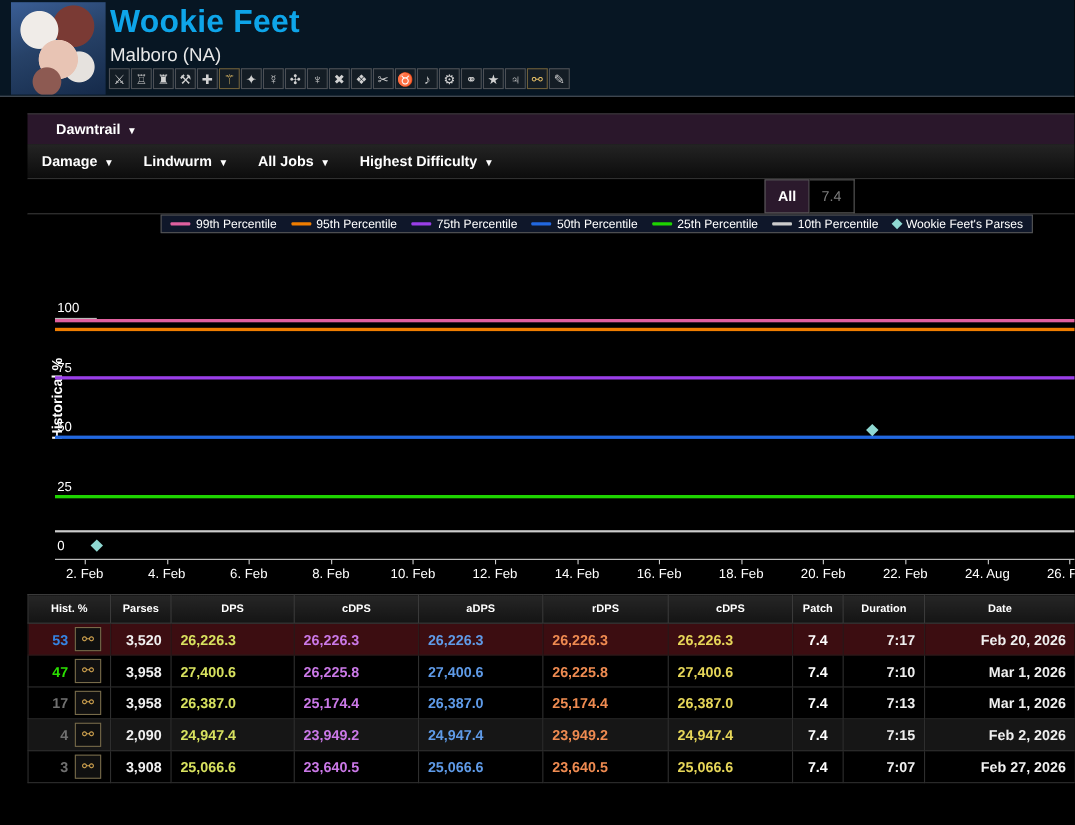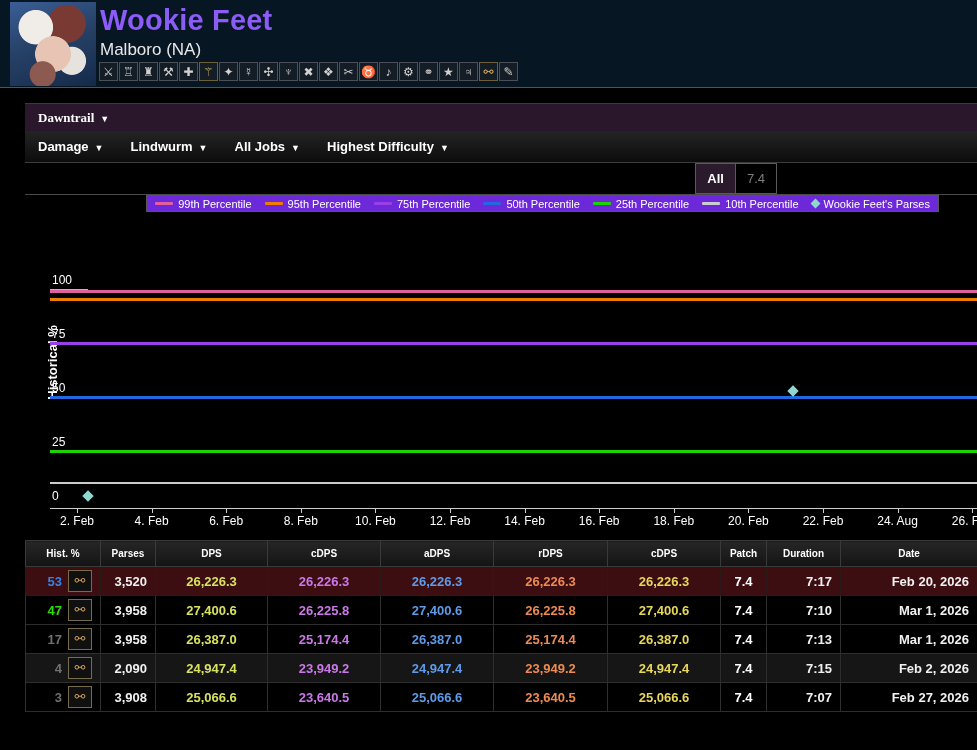--- a/index.html
+++ b/index.html
@@ -8,67 +8,67 @@
   .site-header{position:relative;width:977px;height:87px;background:#071623;border-bottom:1px solid #4e545c;}
   .avatar{position:absolute;left:10px;top:2px;width:86px;height:84px;
     background:
       radial-gradient(circle at 38% 86%, #8d5a52 0 14%, transparent 15%),
       radial-gradient(circle at 50% 62%, #e8c4b4 0 26%, transparent 27%),
       radial-gradient(circle at 30% 30%, #f0ece8 0 20%, transparent 21%),
       radial-gradient(circle at 66% 26%, #7a3a34 0 22%, transparent 23%),
       radial-gradient(circle at 72% 70%, #e6e2de 0 16%, transparent 17%),
       linear-gradient(160deg,#3a5e96 0%,#274268 45%,#152a4a 100%);}
   .head-text{position:absolute;left:100px;top:4px;}
-  .char-name{color:#8b5cf6;font-size:29px;font-weight:bold;line-height:1.15;letter-spacing:.2px;}
+  .char-name{color:#0ea5e9;font-size:29px;font-weight:bold;line-height:1.15;letter-spacing:.2px;}
   .char-server{color:#e8e8e8;font-size:17px;margin-top:3px;}
   .job-icons{position:absolute;left:99px;top:62px;display:flex;gap:1px;}
   .job-icon{width:19px;height:19px;border:1px solid #4c5056;background:rgba(22,30,38,.85);
     color:#d2d2d2;font-size:12px;line-height:19px;text-align:center;box-sizing:border-box;cursor:pointer;}
   .job-icon.gold{color:#e3bd66;border-color:#6e5f3a;}
   
   .container{margin:15px 0 0 25px;width:952px;position:relative;}
   .expansion-bar{height:27px;background:#2a172b;border-top:1px solid #3a3a3a;display:flex;align-items:center;}
-  .expansion-bar .lbl{color:#fff;font-weight:bold;font-size:13px;margin-left:13px;font-family:Liberation Serif, serif;}
+  .expansion-bar .lbl{color:#fff;font-weight:bold;font-size:13px;margin-left:26px;}
   .caret{color:#fff;font-size:9px;margin-left:6px;position:relative;top:1px;}
   .filter-bar{height:31px;background:linear-gradient(#242424,#0c0c0c);border-bottom:1px solid #3c3c3c;
     display:flex;align-items:center;gap:0;}
   .filter-item{color:#fff;font-weight:bold;font-size:13px;margin-left:13px;padding-right:14px;cursor:pointer;display:flex;align-items:center;}
   .tab-strip{height:31px;position:relative;border-bottom:1px solid #4a4a4a;background:#000;}
   .tab-group{position:absolute;top:0;height:31px;display:flex;}
   .tab-group.left{left:0;}
   .tab-group.right{right:200px;}
   .tab{height:100%;box-sizing:border-box;border:1px solid #5a5a5a;border-left-width:0;
     display:flex;align-items:center;padding:0 11px;color:#7d7d7d;font-size:13px;cursor:pointer;background:#000;}
   .tab:first-child{border-left-width:1px;}
   .tab.active{background:#2b192c;color:#fff;font-weight:bold;}
   
   .chart-section{position:relative;width:952px;height:344px;background:#000;}
   .legend{position:absolute;top:0;right:38px;height:17px;display:flex;align-items:center;gap:13px;
-    border:1px solid #555;background:#6d28d9;padding:0 8px;box-sizing:border-box;}
+    border:1px solid #555;background:#0f172a;padding:0 8px;box-sizing:border-box;}
   .legend-item{display:flex;align-items:center;gap:5px;color:#fff;font-size:11px;white-space:nowrap;cursor:pointer;}
   .legend-line{width:18px;height:3px;border-radius:1px;}
   .legend-diamond{width:7px;height:7px;transform:rotate(45deg);}
   .ylab{position:absolute;left:-18px;top:160px;width:90px;text-align:center;color:#fff;font-size:13px;font-weight:bold;
     transform:rotate(-90deg);transform-origin:center;}
   .ytick-label{position:absolute;color:#fff;font-size:12px;left:27px;}
   .ytick-line{position:absolute;left:25px;width:38px;height:1px;background:#b9b9b9;}
   .pline{position:absolute;left:25px;right:0;}
   .xaxis{position:absolute;left:25px;right:0;top:313px;height:1px;background:#cfcfcf;}
   .xtick{position:absolute;width:1px;height:4px;background:#cfcfcf;top:314px;}
   .xtick-label{position:absolute;top:319px;color:#fff;font-size:12px;transform:translateX(-50%);white-space:nowrap;}
   .pt-diamond{position:absolute;width:8px;height:8px;transform:rotate(45deg);cursor:pointer;}
   
   table.parses{border-collapse:collapse;width:952px;margin-top:1px;table-layout:fixed;}
   table.parses th{background:linear-gradient(#262626,#141414);color:#fff;font-size:10px;font-weight:bold;
     border:1px solid #3a3a3a;height:25px;padding:0;}
   table.parses td{border:1px solid #2e2e2e;height:29px;font-size:13px;padding:0 8px;box-sizing:border-box;}
   tr.row-dark td{background:#000;}
   tr.row-alt td{background:#161616;}
   tr.row-maroon td{background:#3c0d11;border-color:#2a1b1b;}
-  td.num{text-align:center;font-weight:bold;}
+  td.num{text-align:left;font-weight:bold;}
   td.center{text-align:center;color:#fff;font-weight:bold;}
   td.plain{text-align:right;color:#f0f0f0;font-weight:bold;}
   .hist-cell{display:flex;align-items:center;justify-content:flex-end;gap:6px;}
   .hist-num{font-weight:bold;font-size:13px;}
   .mini-job{width:22px;height:20px;border:1px solid #776b4a;background:#101010;color:#cfa24f;
     font-size:13px;line-height:20px;text-align:center;cursor:pointer;}
   col.c-hist{width:75px}col.c-parses{width:55px}col.c-dps{width:112px}col.c-rdps{width:113px}
   col.c-adps{width:113px}col.c-ndps{width:114px}col.c-cdps{width:113px}col.c-patch{width:46px}
   col.c-dur{width:74px}col.c-date{width:137px}
 </style>

